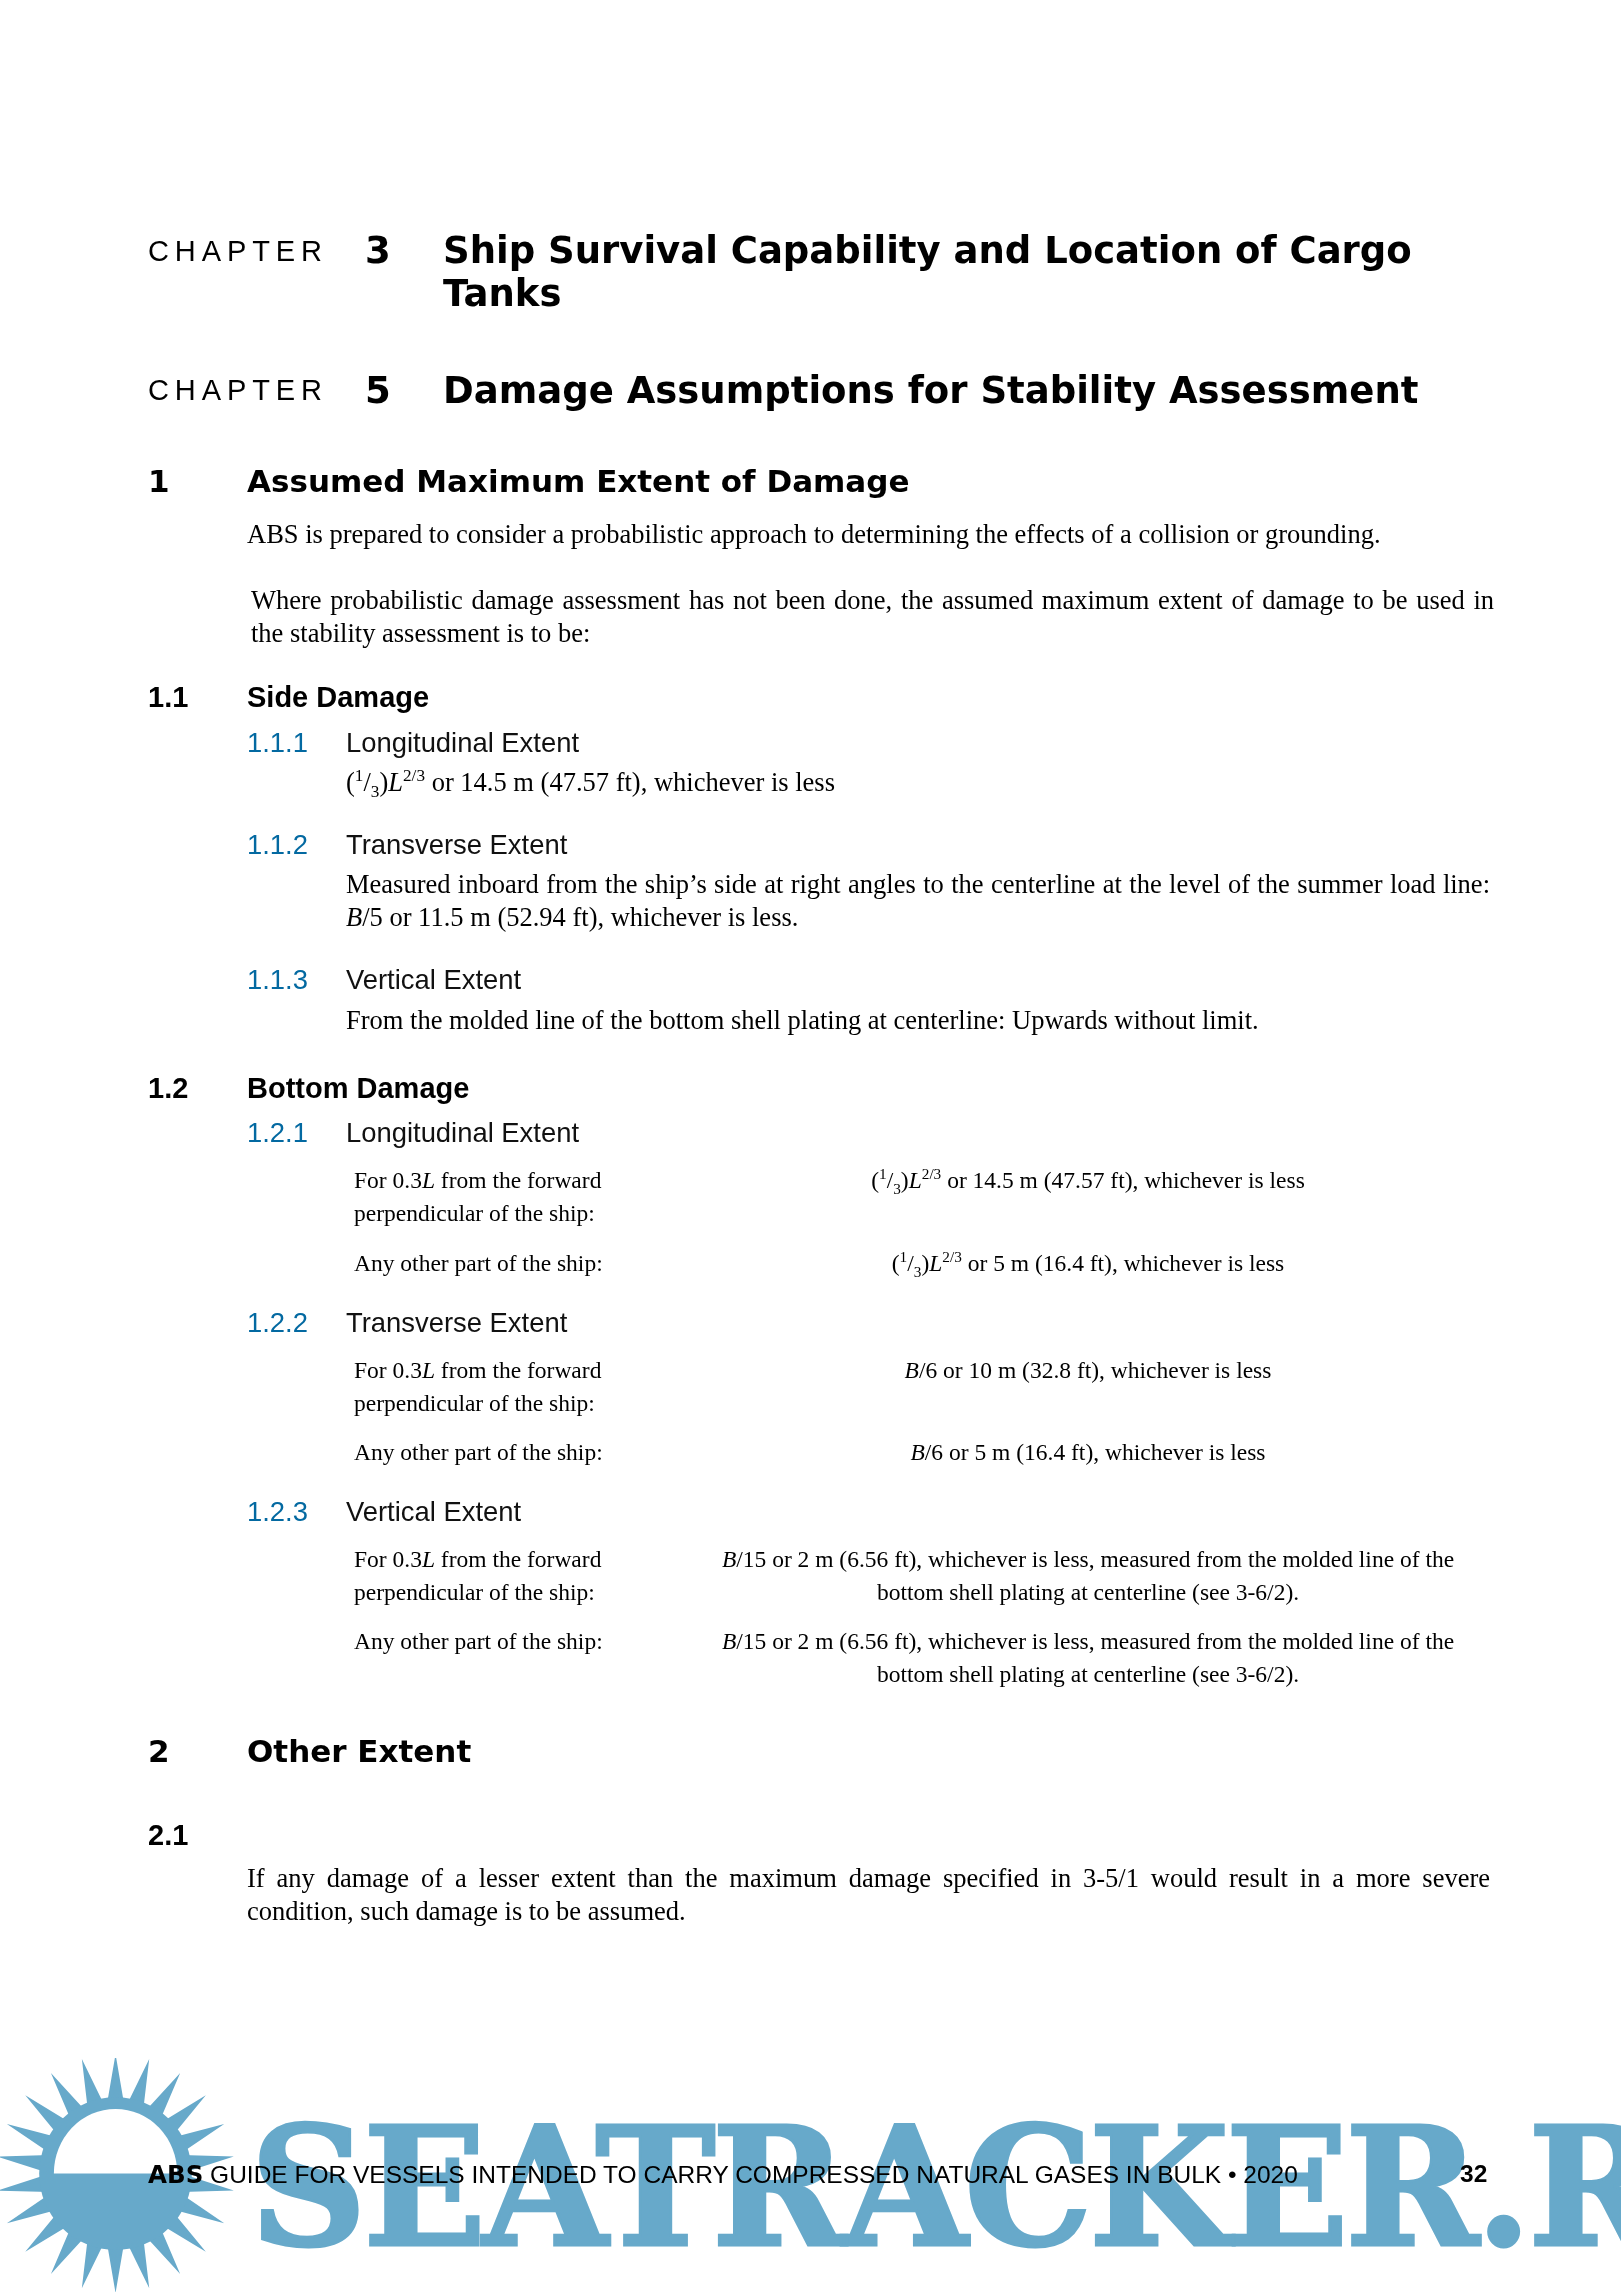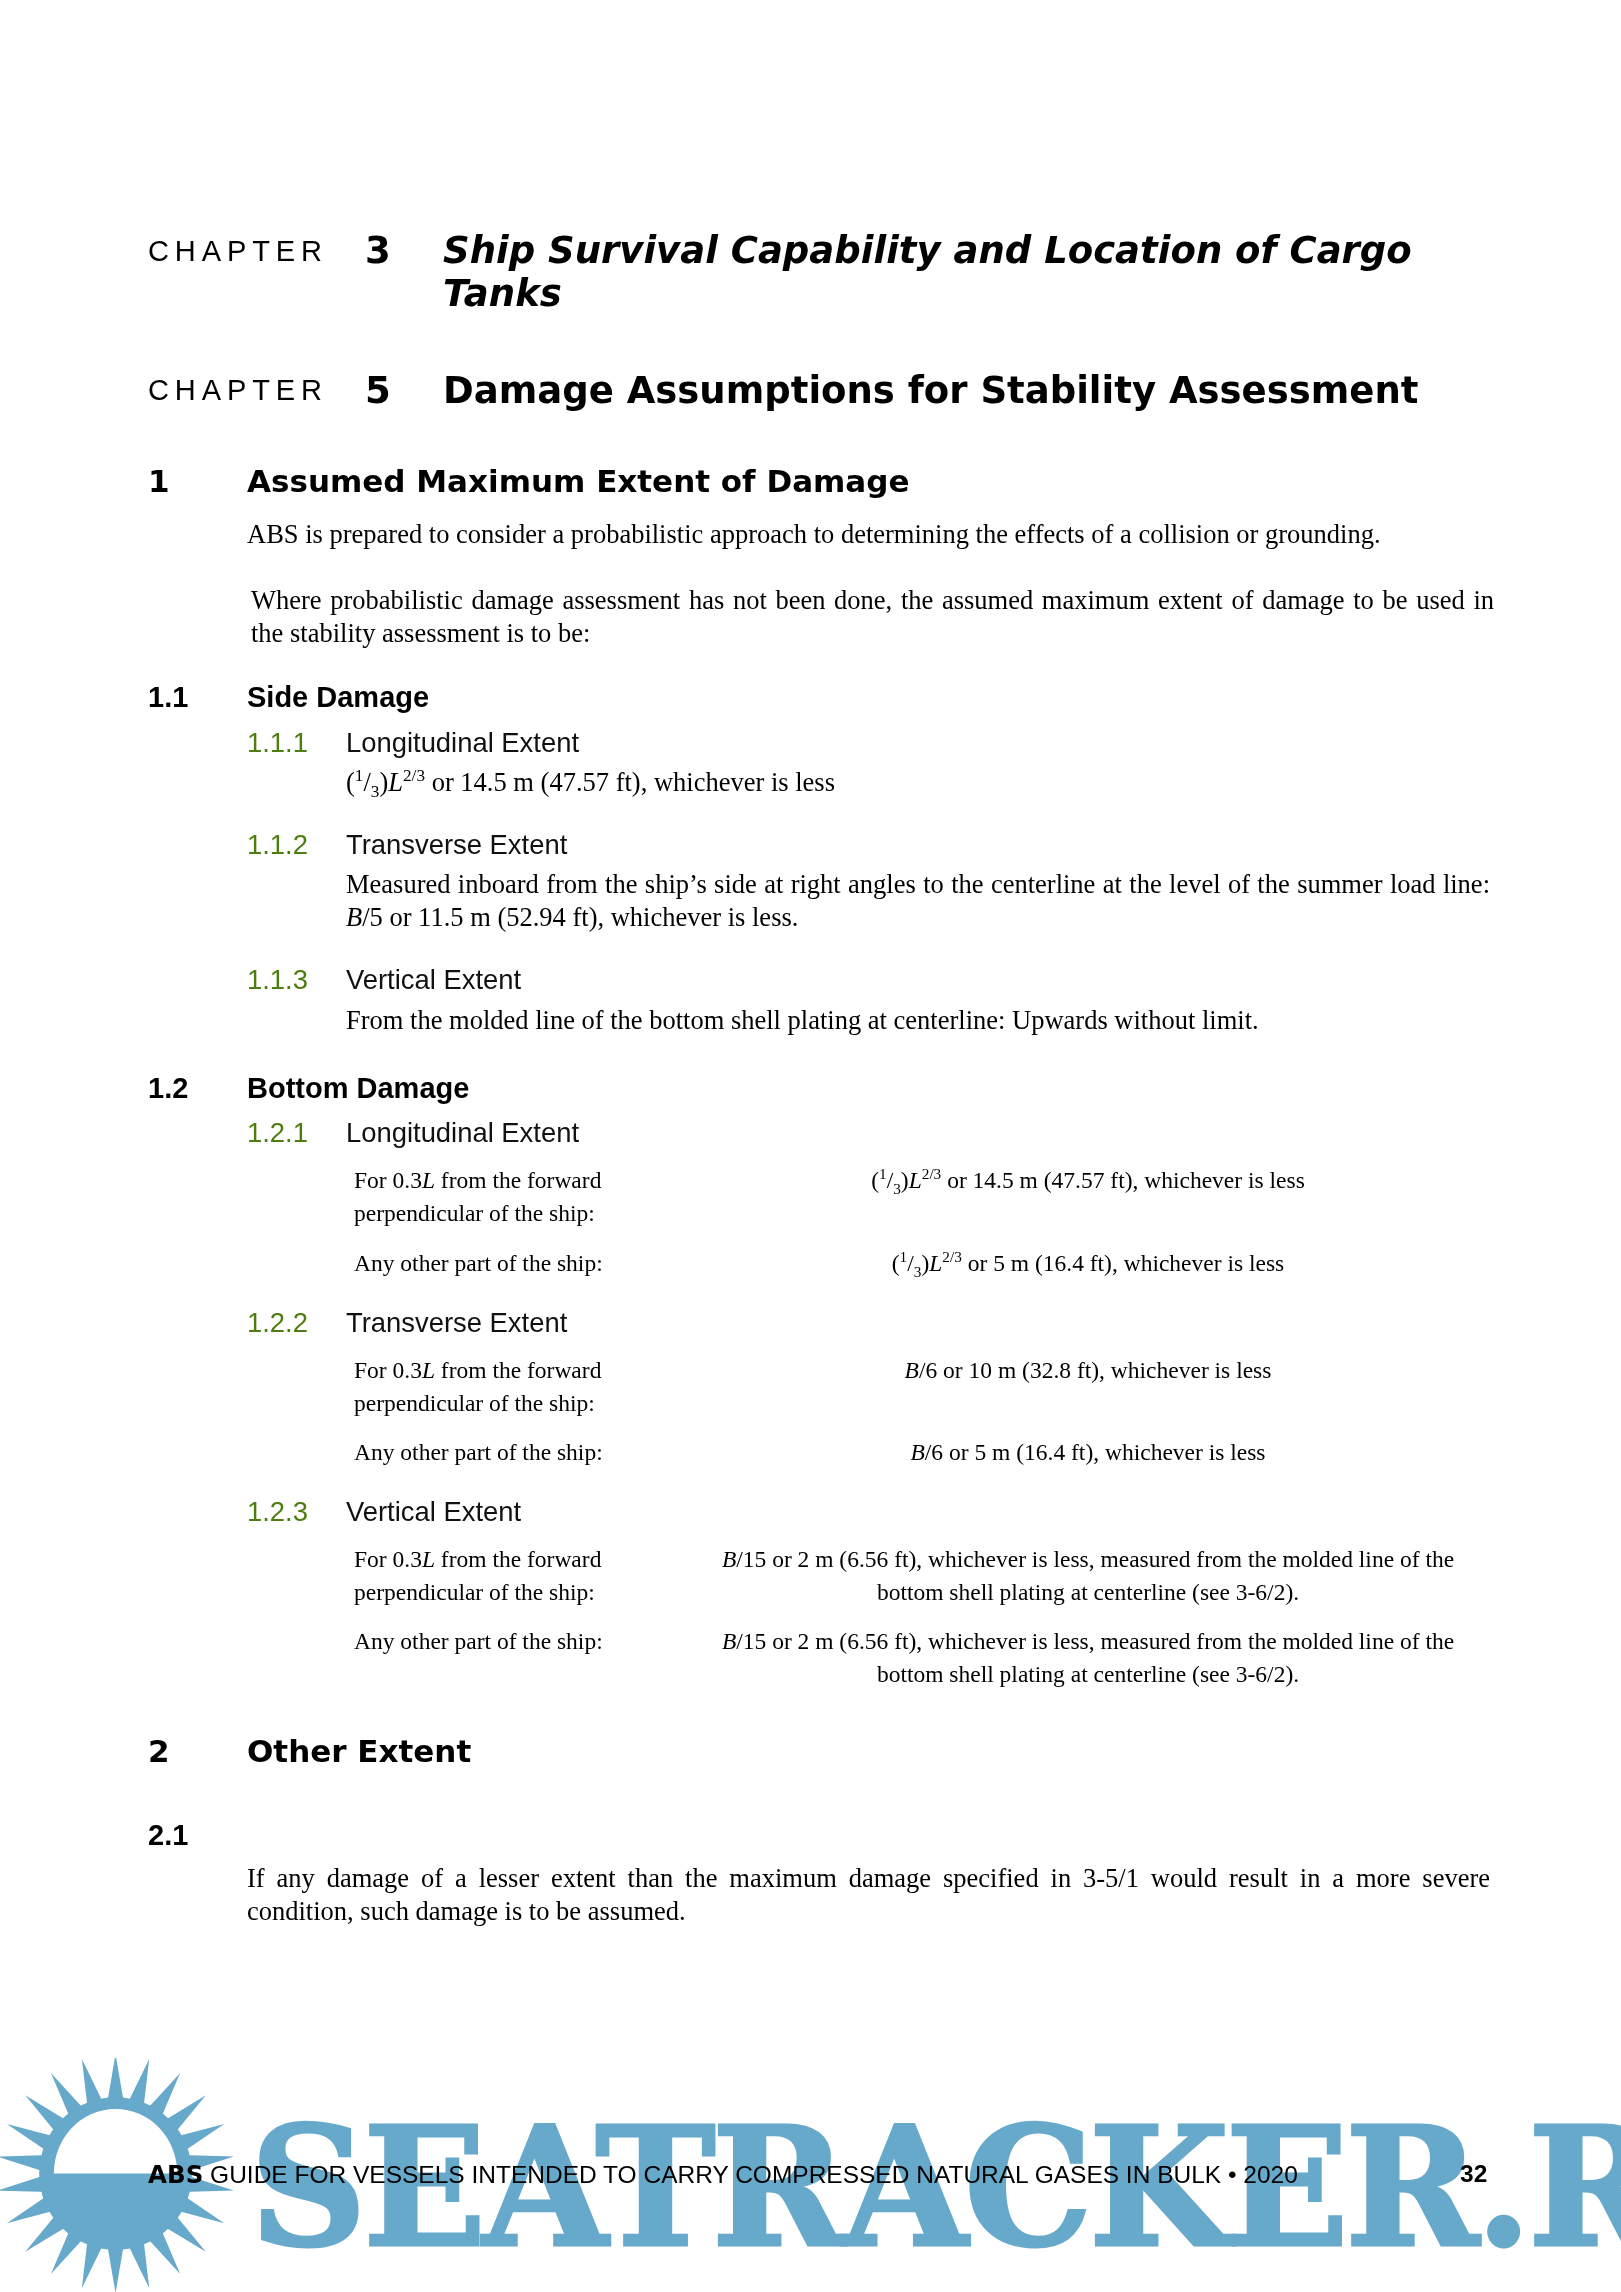--- a/index.html
+++ b/index.html
@@ -12,21 +12,21 @@
 
   
   .h1-num { position: absolute; left: 148px; font-family: "DejaVu Sans", sans-serif; font-weight: bold; font-size: 31px; }
   .h1-title { position: absolute; left: 247px; font-family: "DejaVu Sans", sans-serif; font-weight: bold; font-size: 31px; }
 
   
   .h2-num { position: absolute; left: 148px; font-family: "Liberation Sans", sans-serif; font-weight: bold; font-size: 29px; }
   .h2-title { position: absolute; left: 247px; font-family: "Liberation Sans", sans-serif; font-weight: bold; font-size: 29px; }
 
   
-  .h3-num { position: absolute; left: 247px; font-family: "Liberation Sans", sans-serif; font-size: 27.4px; color: #4d7c0f; }
+  .h3-num { position: absolute; left: 247px; font-family: "Liberation Sans", sans-serif; font-size: 27.4px; color: #0369a1; }
   .h3-title { position: absolute; left: 346px; font-family: "Liberation Sans", sans-serif; font-size: 27.4px; color: #111; }
 
   
   .para { position: absolute; font-family: "Liberation Serif", serif; font-size: 26.5px; line-height: 33px; text-align: justify; }
   .para.l1 { left: 247px; width: 1243px; }
   .para.l3 { left: 346px; width: 1144px; }
 
   
   .row-label { position: absolute; left: 354px; width: 323px; font-family: "Liberation Serif", serif; font-size: 23.5px; line-height: 33px; }
   .row-value { position: absolute; left: 686px; width: 804px; font-family: "Liberation Serif", serif; font-size: 23.5px; line-height: 33px; text-align: center; }
@@ -41,21 +41,21 @@
   
   .wm-sun { position: absolute; left: 0px; top: 2058px; width: 235px; height: 234px; z-index: 1; }
   .wm-text { position: absolute; left: 250px; top: 2105px; font-family: "DejaVu Serif", serif; font-weight: bold; font-size: 165px; letter-spacing: -3.9px; color: #67a9ca; z-index: 2; line-height: 1; -webkit-text-stroke: 2.9px #67a9ca; transform: scaleX(0.98); transform-origin: left top; }
 </style>
 </head>
 <body>
 
 <div>
   <span class="hdr-label" style="top:235px;">CHAPTER</span>
   <span class="hdr-num" style="top:229px;">3</span>
-  <div class="hdr-title" style="top:229px;font-style:italic;">Ship Survival Capability and Location of Cargo Tanks</div>
+  <div class="hdr-title" style="top:229px;">Ship Survival Capability and Location of Cargo Tanks</div>
 </div>
 
 <div>
   <span class="hdr-label" style="top:374px;">CHAPTER</span>
   <span class="hdr-num" style="top:369px;">5</span>
   <div class="hdr-title" style="top:369px;">Damage Assumptions for Stability Assessment</div>
 </div>
 
 <span class="h1-num" style="top:463px;">1</span>
 <span class="h1-title" style="top:463px;">Assumed Maximum Extent of Damage</span>

